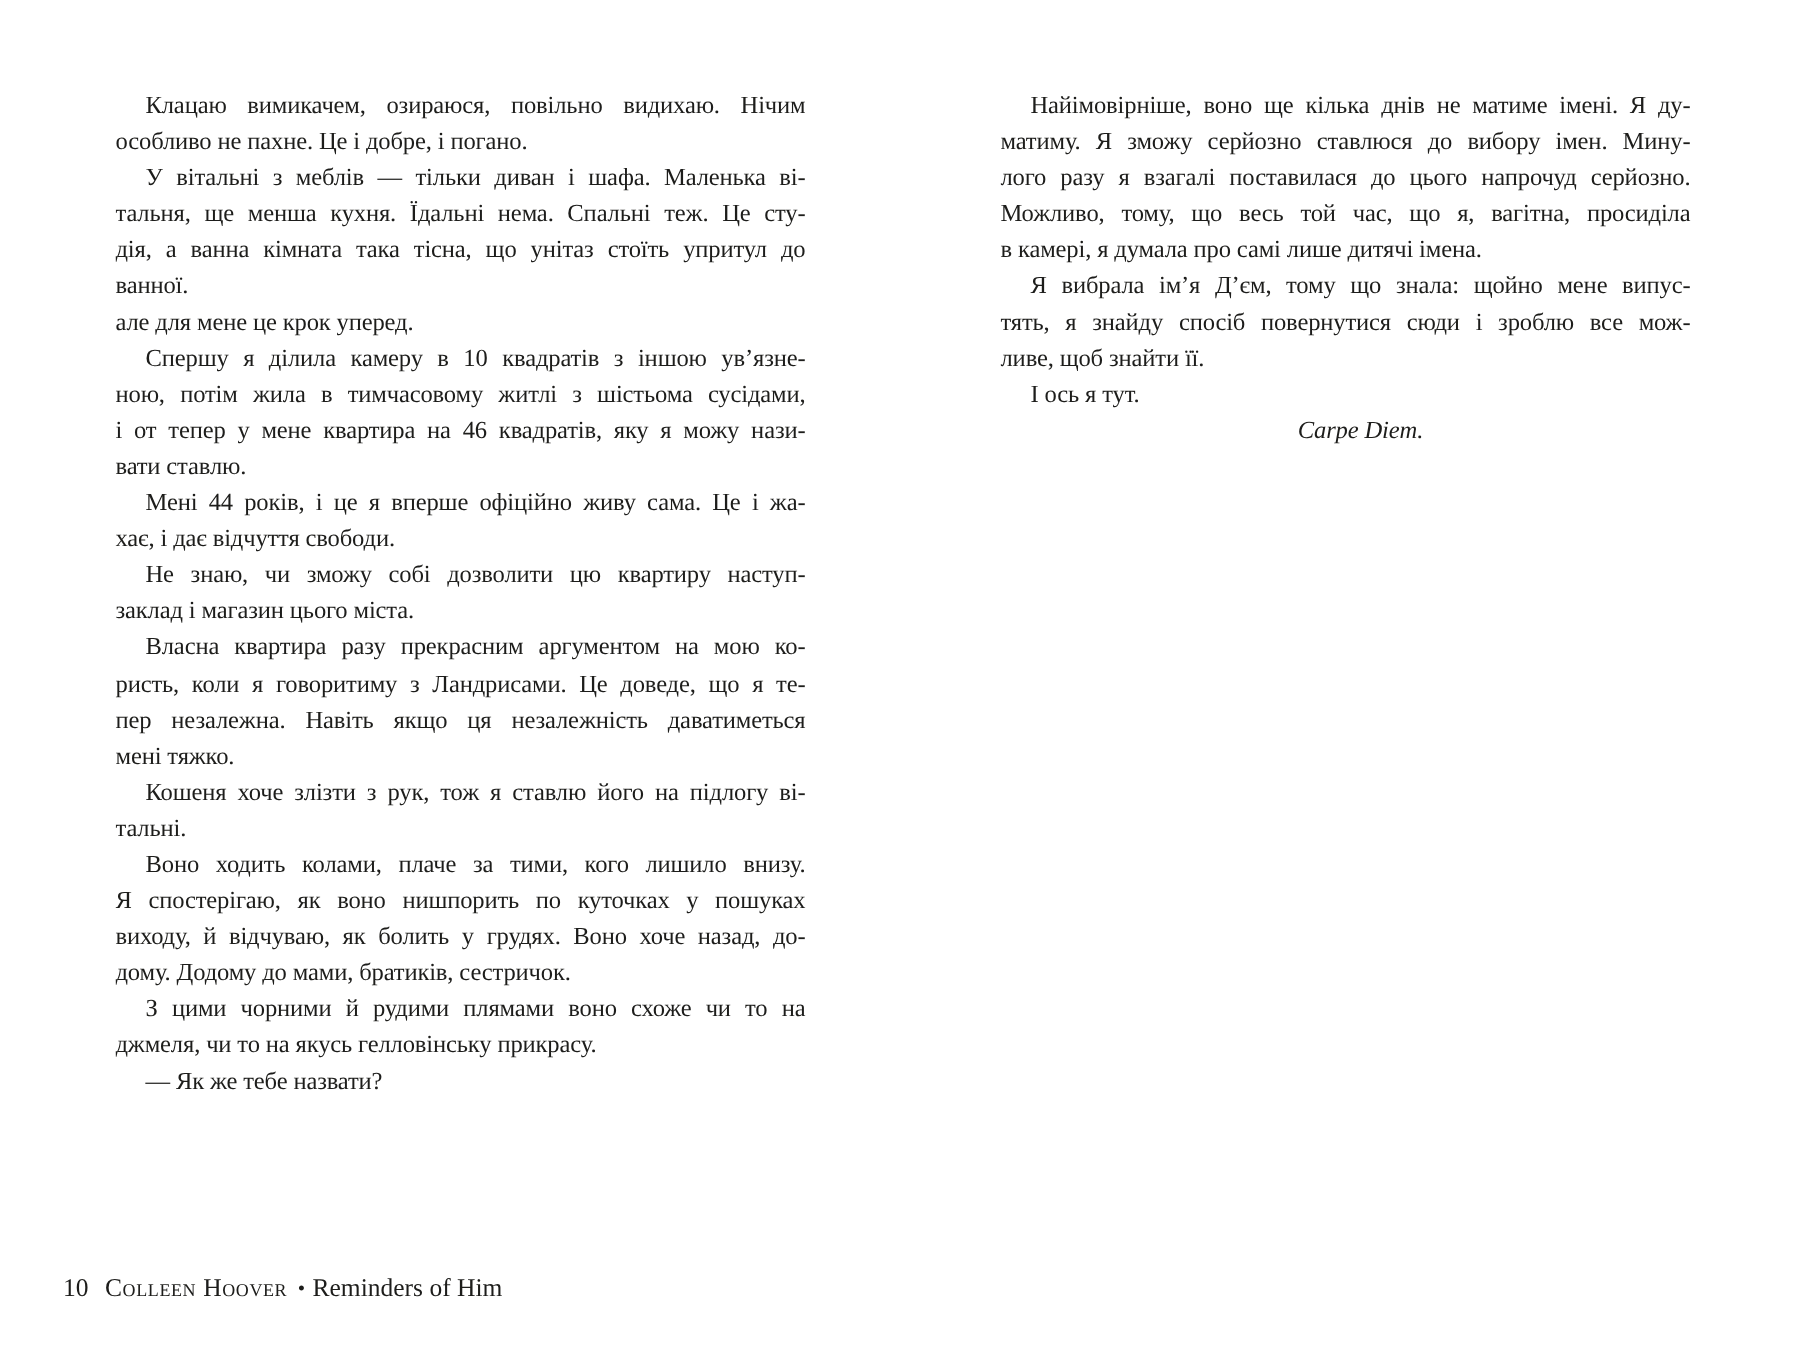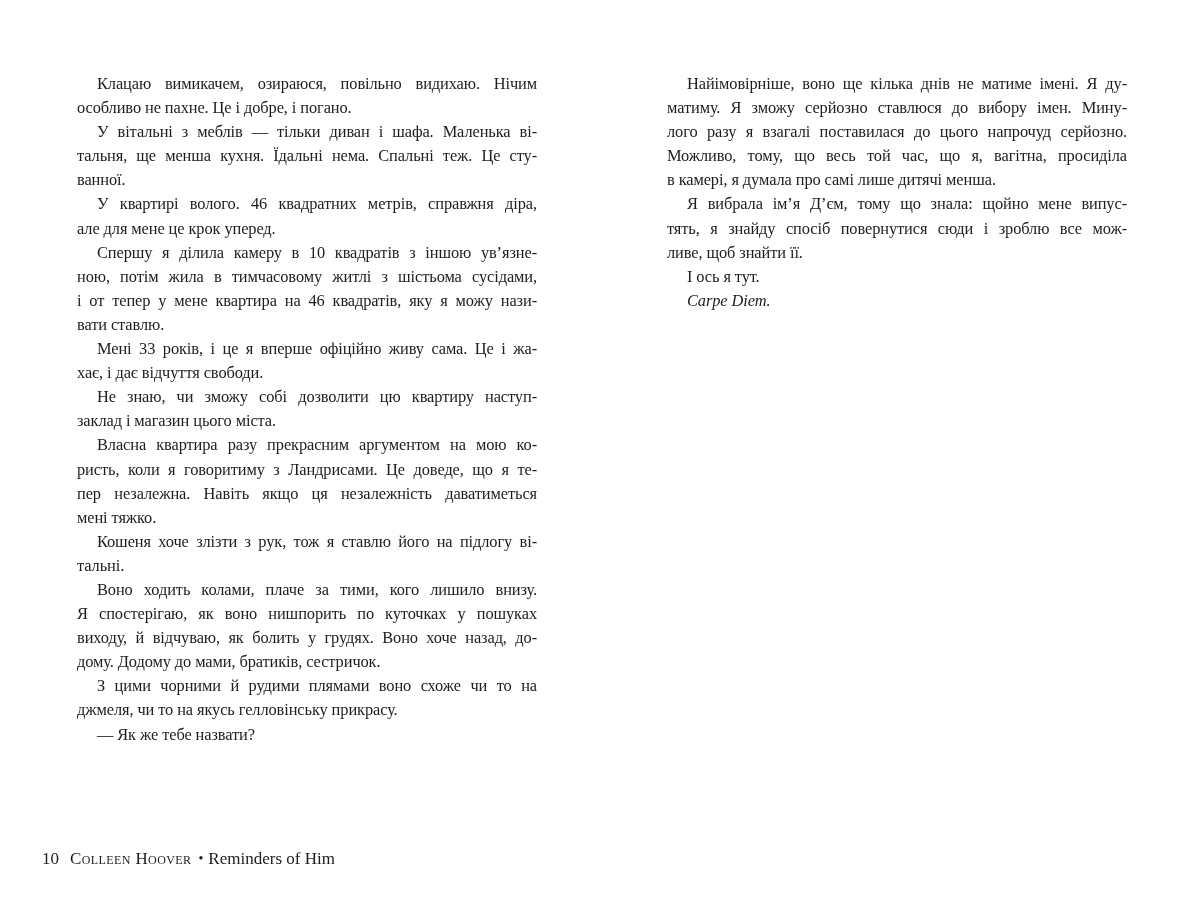--- a/index.html
+++ b/index.html
@@ -10,39 +10,39 @@
     position: relative;
     width: 1200px;
     height: 900px;
     background: #ffffff;
     color: #1d1d1b;
     font-family: "Liberation Serif", "DejaVu Serif", serif;
     overflow: hidden;
   }
   .page-column {
     position: absolute;
-    top: 72px;
+    top: 58px;
     width: 460px;
   }
   #left-column  { left: 77px; }
   #right-column { left: 667px; }
   .line {
     height: 24.1px;
     line-height: 24.1px;
     font-size: 16.4px;
     letter-spacing: -0.1px;
     overflow: hidden;
     white-space: normal;
   }
   .line.just {
     text-align: justify;
     text-align-last: justify;
   }
   .line.indent { text-indent: 20px; }
-  .line.italic { font-style: italic; }
+  .line.italic { font-style: italic; text-align: center; }
   .page-footer {
     position: absolute;
     left: 42px;
     top: 848px;
     font-size: 17px;
     line-height: 22px;
     white-space: nowrap;
   }
   .page-footer .pagenum {
     display: inline-block;
@@ -62,28 +62,28 @@
 </head>
 <body style="background: rgb(255, 255, 255); color: rgb(29, 29, 27);">
 
 <main>
 
   <section class="page-column" id="left-column">
       <div class="line indent just">Клацаю вимикачем, озираюся, повільно видихаю. Нічим</div>
       <div class="line">особливо не пахне. Це і добре, і погано.</div>
       <div class="line indent just">У вітальні з меблів — тільки диван і шафа. Маленька ві-</div>
       <div class="line just">тальня, ще менша кухня. Їдальні нема. Спальні теж. Це сту-</div>
+      <div class="line just">дія, а ванна кімната така тісна, що унітаз стоїть упритул до</div>
       <div class="line">ванної.</div>
-      <div class="line indent just">У квартирі волого. 46 квадратних метрів, справжня діра,</div>
       <div class="line">але для мене це крок уперед.</div>
       <div class="line indent just">Спершу я ділила камеру в 10 квадратів з іншою ув’язне-</div>
       <div class="line just">ною, потім жила в тимчасовому житлі з шістьома сусідами,</div>
       <div class="line just">і от тепер у мене квартира на 46 квадратів, яку я можу нази-</div>
       <div class="line">вати ставлю.</div>
-      <div class="line indent just">Мені 33 років, і це я вперше офіційно живу сама. Це і жа-</div>
+      <div class="line indent just">Мені 44 років, і це я вперше офіційно живу сама. Це і жа-</div>
       <div class="line">хає, і дає відчуття свободи.</div>
       <div class="line indent just">Не знаю, чи зможу собі дозволити цю квартиру наступ-</div>
       <div class="line">заклад і магазин цього міста.</div>
       <div class="line indent just">Власна квартира разу прекрасним аргументом на мою ко-</div>
       <div class="line just">ристь, коли я говоритиму з Ландрисами. Це доведе, що я те-</div>
       <div class="line just">пер незалежна. Навіть якщо ця незалежність даватиметься</div>
       <div class="line">мені тяжко.</div>
       <div class="line indent just">Кошеня хоче злізти з рук, тож я ставлю його на підлогу ві-</div>
       <div class="line">тальні.</div>
       <div class="line indent just">Воно ходить колами, плаче за тими, кого лишило внизу.</div>
@@ -93,21 +93,21 @@
       <div class="line indent just">З цими чорними й рудими плямами воно схоже чи то на</div>
       <div class="line">джмеля, чи то на якусь гелловінську прикрасу.</div>
       <div class="line indent">— Як же тебе назвати?</div>
     </section>
 
   <section class="page-column" id="right-column">
       <div class="line indent just">Найімовірніше, воно ще кілька днів не матиме імені. Я ду-</div>
       <div class="line just">матиму. Я зможу серйозно ставлюся до вибору імен. Мину-</div>
       <div class="line just">лого разу я взагалі поставилася до цього напрочуд серйозно.</div>
       <div class="line just">Можливо, тому, що весь той час, що я, вагітна, просиділа</div>
-      <div class="line">в камері, я думала про самі лише дитячі менша.</div>
+      <div class="line">в камері, я думала про самі лише дитячі імена.</div>
       <div class="line indent just">Я вибрала ім’я Д’єм, тому що знала: щойно мене випус-</div>
       <div class="line just">тять, я знайду спосіб повернутися сюди і зроблю все мож-</div>
       <div class="line">ливе, щоб знайти її.</div>
       <div class="line indent">І ось я тут.</div>
       <div class="line indent italic">Carpe Diem.</div>
     </section>
 
   <footer class="page-footer">
     <span class="pagenum">10</span><span class="author">Colleen Hoover</span><span class="sep">•</span><span class="booktitle">Reminders of Him</span>
   </footer>

